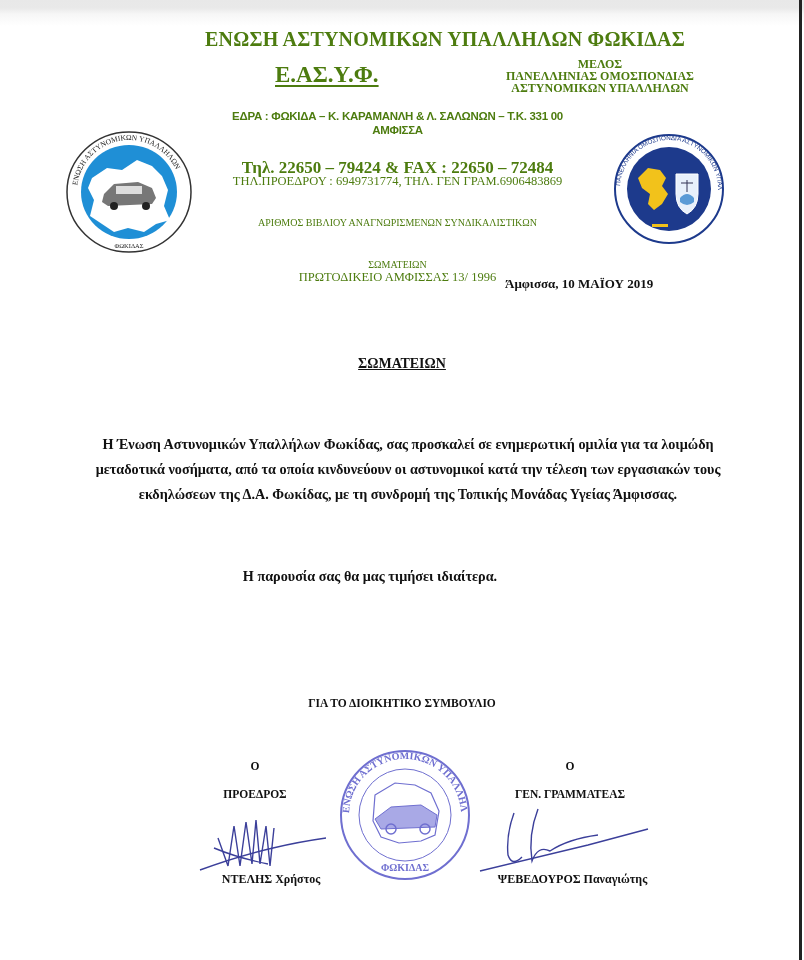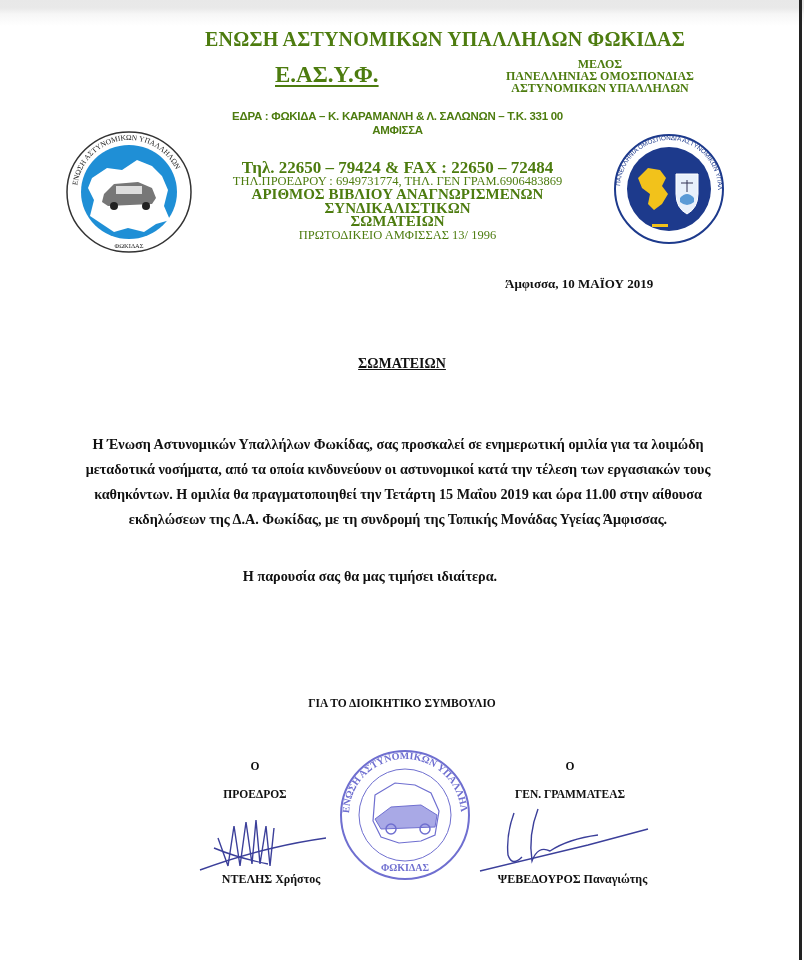--- a/index.html
+++ b/index.html
@@ -30,32 +30,32 @@
     left: 500px; top: 58px; width: 200px; text-align: center;
     font-size: 12px; font-weight: bold; line-height: 12px;
   }
   .address {
     left: 210px; top: 110px; width: 375px; text-align: center;
     font-size: 11.5px; line-height: 13.5px;
   }
   .address .sans { font-family: "Liberation Sans", sans-serif; font-weight: bold; font-size: 11.5px; letter-spacing: -0.3px; }
   .address .bold { font-weight: bold; font-size: 17px; margin-top: 24px; }
   .address .reg { font-size: 12.5px; }
-  .address .small-b { font-weight: bold; font-size: 15px; }
+  .address .small-b { font-weight: normal; font-size: 10px; margin-top: 28px; }
   .logo-left { left: 52px; top: 128px; width: 155px; height: 128px; }
   .logo-right { left: 608px; top: 128px; width: 122px; height: 122px; }
   .date {
     left: 505px; top: 276px; font-size: 13px; font-weight: bold;
   }
   .title {
     left: 0; top: 356px; width: 804px; text-align: center;
     font-size: 14px; font-weight: bold; text-decoration: underline;
   }
   .body-text {
-    left: 28px; top: 432px; width: 740px; text-align: center;
+    left: 38px; top: 432px; width: 740px; text-align: center;
     font-size: 14.2px; font-weight: bold; line-height: 25px;
   }
   .closing {
     left: 0; top: 568px; width: 740px; text-align: center;
     font-size: 14.2px; font-weight: bold;
   }
   .board {
     left: 0; top: 697px; width: 804px; text-align: center;
     font-size: 11.5px; font-weight: bold;
   }
@@ -124,21 +124,20 @@
   </svg>
 </div>
 
 <div class="abs date">Άμφισσα, 10 ΜΑΪΟΥ 2019</div>
 
 <div class="abs title">ΣΩΜΑΤΕΙΩΝ</div>
 
 <div class="abs body-text">
   <div>Η Ένωση Αστυνομικών Υπαλλήλων Φωκίδας, σας προσκαλεί σε ενημερωτική ομιλία για τα λοιμώδη</div>
   <div>μεταδοτικά νοσήματα, από τα οποία κινδυνεύουν οι αστυνομικοί κατά την τέλεση των εργασιακών τους</div>
-  <div>καθηκόντων. Η ομιλία θα πραγματοποιηθεί την Τετάρτη 15 Μαΐου 2019 και ώρα 11.00  στην αίθουσα</div>
   <div>εκδηλώσεων της Δ.Α. Φωκίδας, με τη συνδρομή της Τοπικής Μονάδας Υγείας Άμφισσας.</div>
 </div>
 
 <div class="abs closing">Η παρουσία σας θα μας τιμήσει ιδιαίτερα.</div>
 
 <div class="abs board">ΓΙΑ ΤΟ ΔΙΟΙΚΗΤΙΚΟ ΣΥΜΒΟΥΛΙΟ</div>
 
 <div class="abs sig-col sig-o-left">Ο</div>
 <div class="abs sig-col sig-role-left">ΠΡΟΕΔΡΟΣ</div>
 <div class="abs sig-col sig-o-right">Ο</div>

